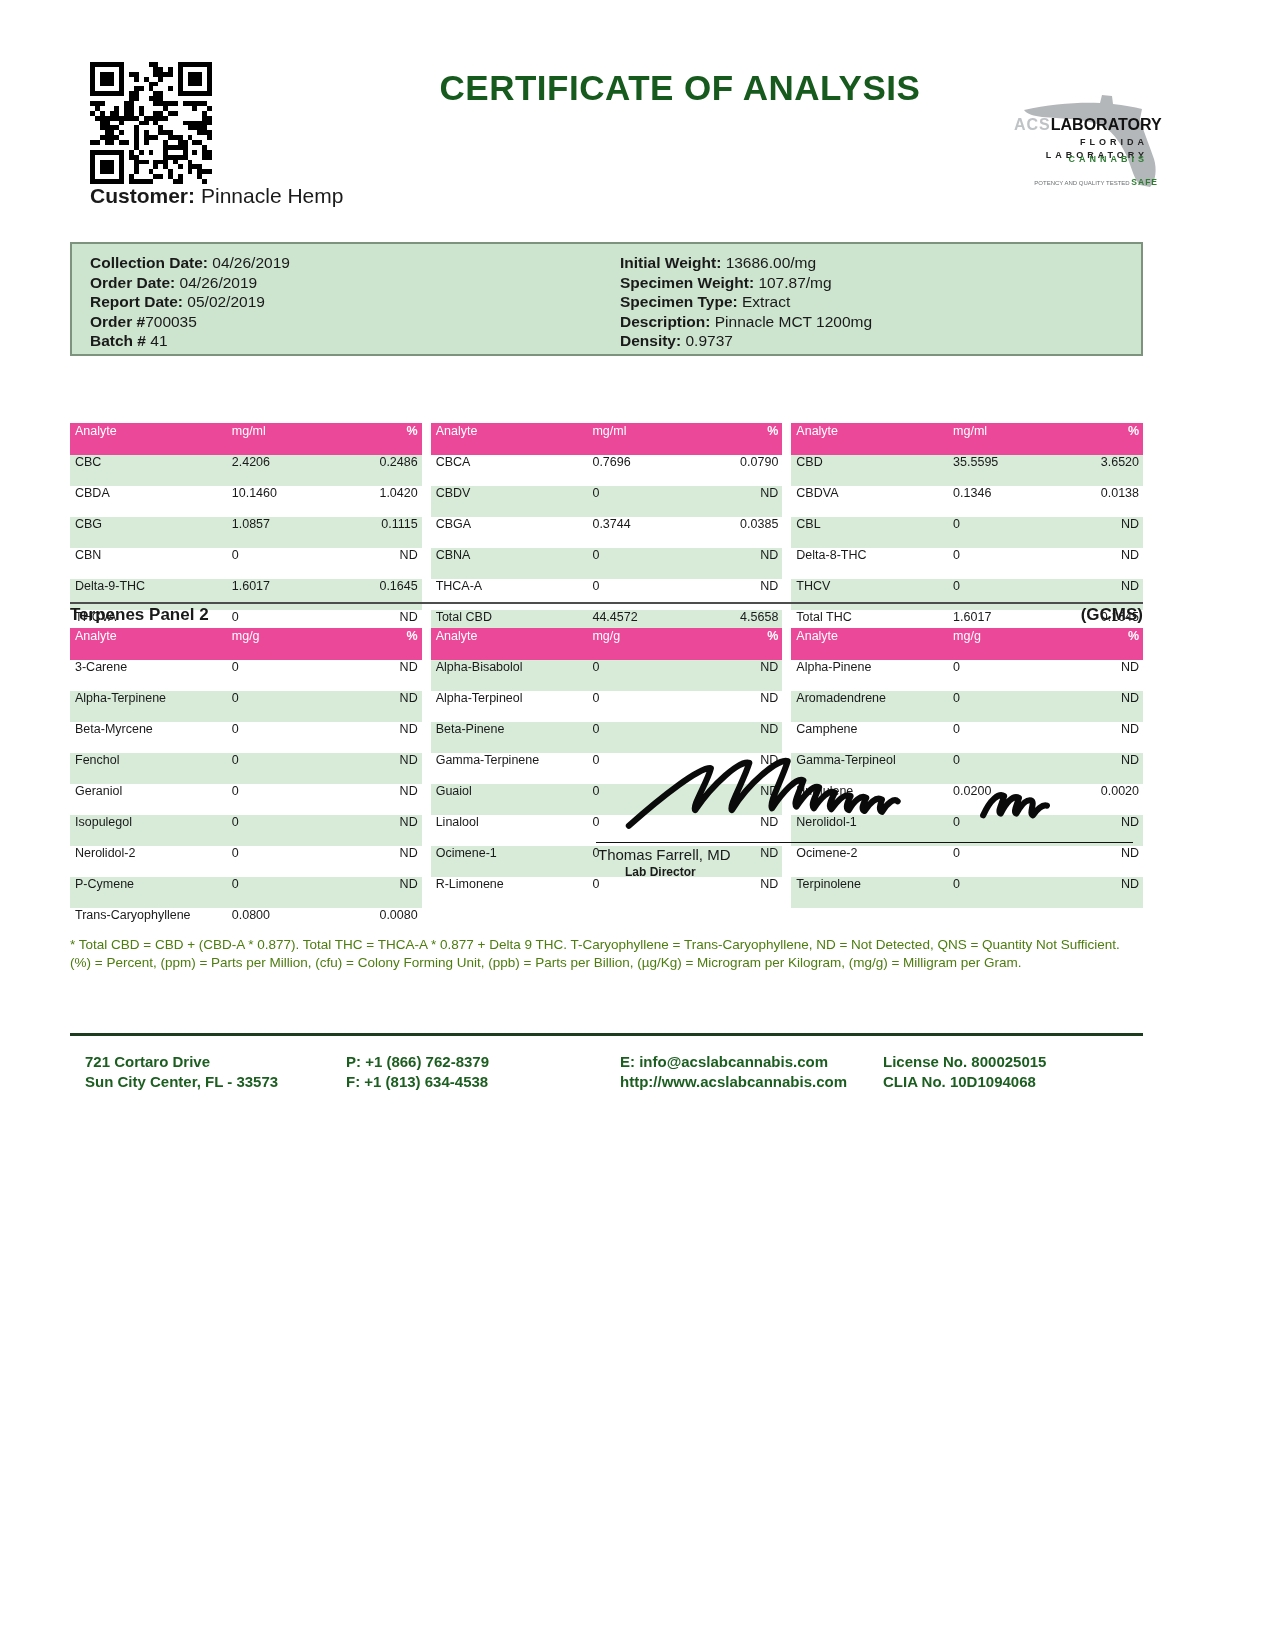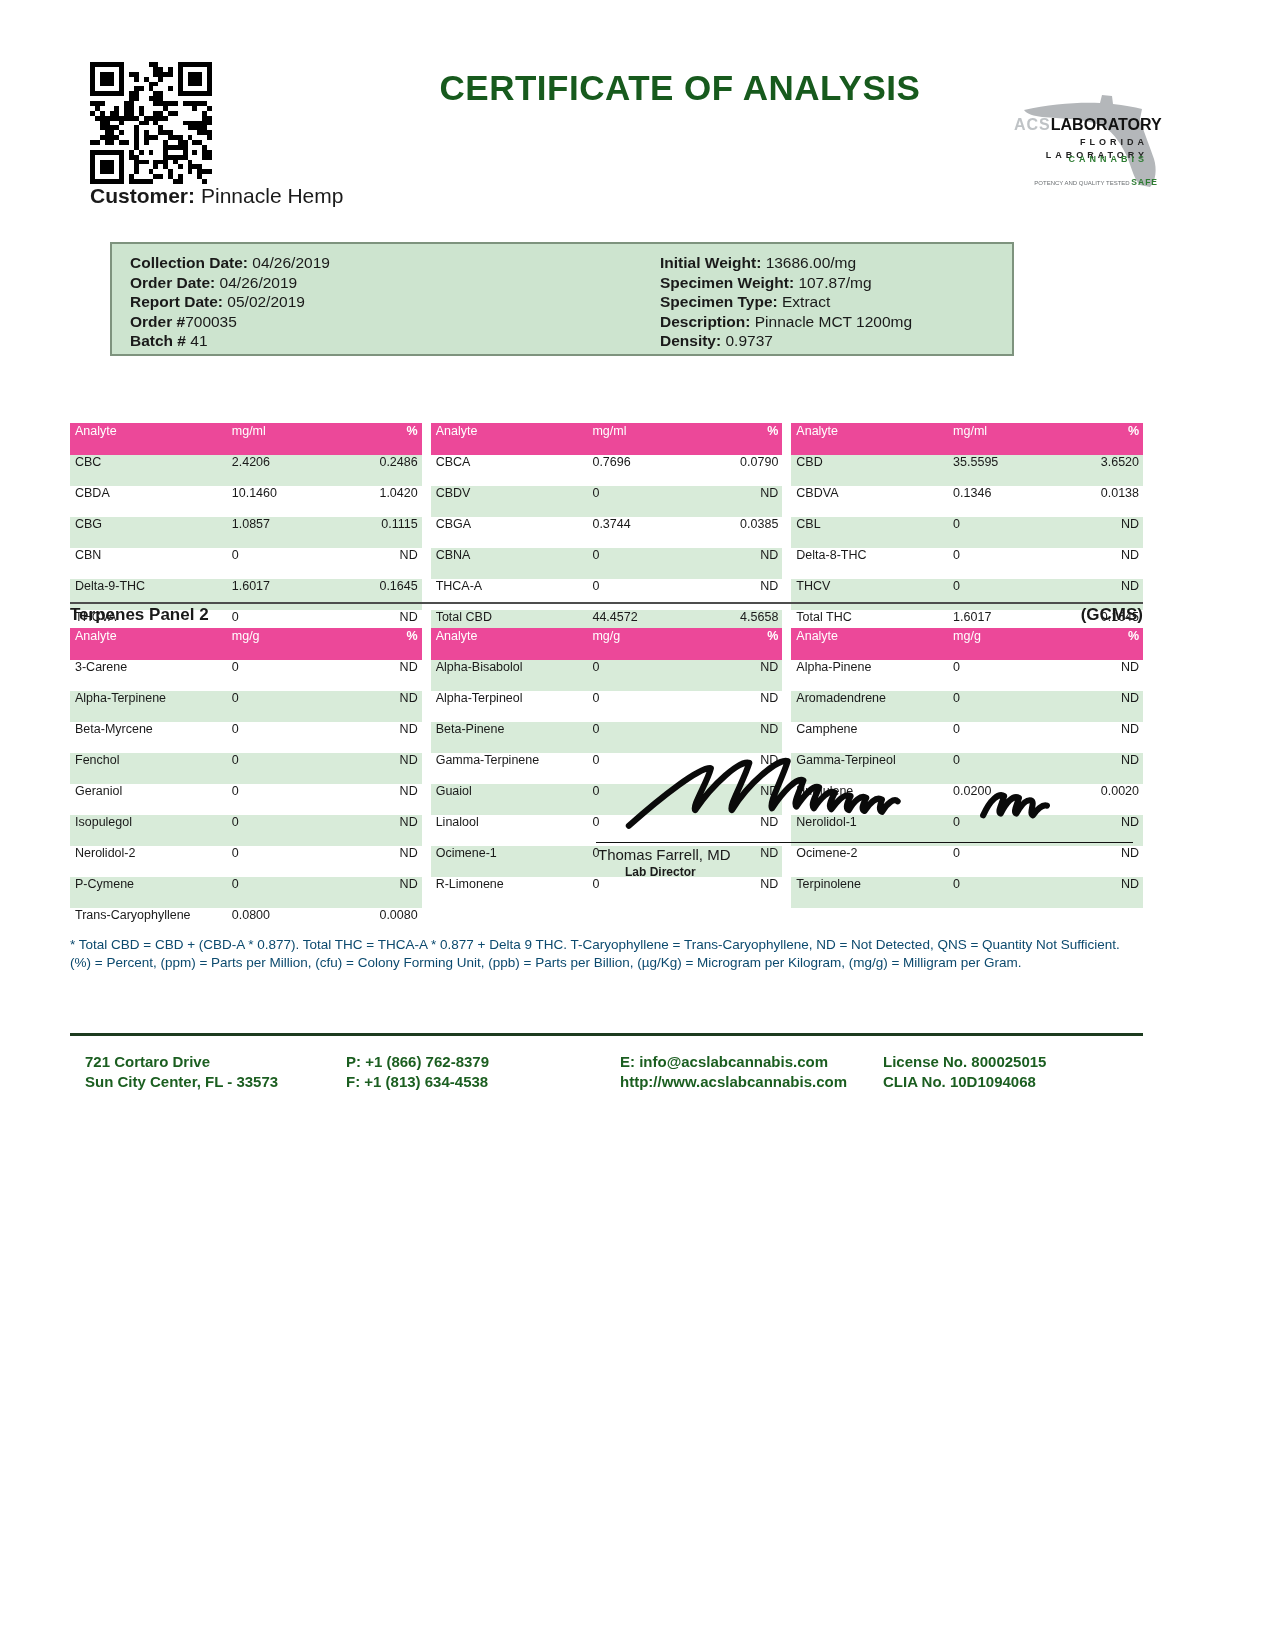--- a/index.html
+++ b/index.html
@@ -17,22 +17,22 @@
   .logo .l2,.logo .l3,.logo .l4{position:absolute;right:16px;font-size:9px;letter-spacing:4px;color:#222;white-space:nowrap;}
   .logo .l2{top:49px}.logo .l3{top:62px}.logo .l4{top:66px;color:#2e7d33;}
   .logo .l5{position:absolute;right:6px;top:89px;font-size:6px;color:#6b6f72;font-weight:normal;white-space:nowrap;}
   .logo .l5 .safe{font-size:8.5px;color:#2e7d33;font-weight:bold;letter-spacing:1px;}
 
   .customer{position:absolute;left:90px;top:184px;font-size:21px;}
   .customer .lbl{font-weight:bold;}
   .customer .val{margin-left:6px;}
 
   
-  .infobox{position:absolute;left:70px;top:242px;width:904px;height:114px;box-sizing:border-box;
-           background:#cde4cf;border:2px solid #7e937e;font-size:15.5px;line-height:19.5px;margin-left:40px;}
+  .infobox{position:absolute;left:70px;top:242px;width:1073px;height:114px;box-sizing:border-box;
+           background:#cde4cf;border:2px solid #7e937e;font-size:15.5px;line-height:19.5px;}
   .infobox .col{position:absolute;top:9px;}
   .infobox .colL{left:18px;} .infobox .colR{left:548px;}
   .info-line .lbl{font-weight:bold;}
 
   
   .section{position:absolute;left:70px;width:1073px;}
   .sec-head{display:flex;justify-content:space-between;border-top:2px solid #4d4d4d;
             padding-top:1px;font-size:17px;font-weight:bold;}
   .tables{display:flex;gap:9px;margin-top:3px;align-items:flex-start;}
   .table{flex:1;}
@@ -46,21 +46,21 @@
   .sec-potency{top:420px;} .sec-terpenes{top:562px;margin-top:40px;}
 
   
   .sig-wrap{position:absolute;left:596px;top:742px;width:537px;}
   .sig-art{position:absolute;left:10px;top:0;width:510px;height:96px;}
   .sig-line{position:absolute;left:0;top:100px;width:537px;border-top:1.5px solid #111;}
   .sig-name{position:absolute;left:2px;top:104px;font-size:15px;}
   .sig-title{position:absolute;left:2px;top:123px;font-size:12px;font-weight:bold;margin-left:27px;}
 
   
-  .notes{position:absolute;left:70px;top:936px;width:1073px;font-size:13.5px;line-height:18px;color:#0c4a6e;}
+  .notes{position:absolute;left:70px;top:936px;width:1073px;font-size:13.5px;line-height:18px;color:#4d7c0f;}
   .notes p{margin:0 0 1px 0;}
 
   .divider{position:absolute;left:70px;top:1033px;width:1073px;height:3px;background:#1d3b1f;}
 
   
   .footer{position:absolute;left:70px;top:1052px;width:1073px;height:44px;
           color:#1b5e20;font-weight:bold;font-size:15px;line-height:19.5px;}
   .footer .fcol{position:absolute;top:0;white-space:nowrap;}
   .fc0{left:15px;} .fc1{left:276px;} .fc2{left:550px;} .fc3{left:813px;}
 

